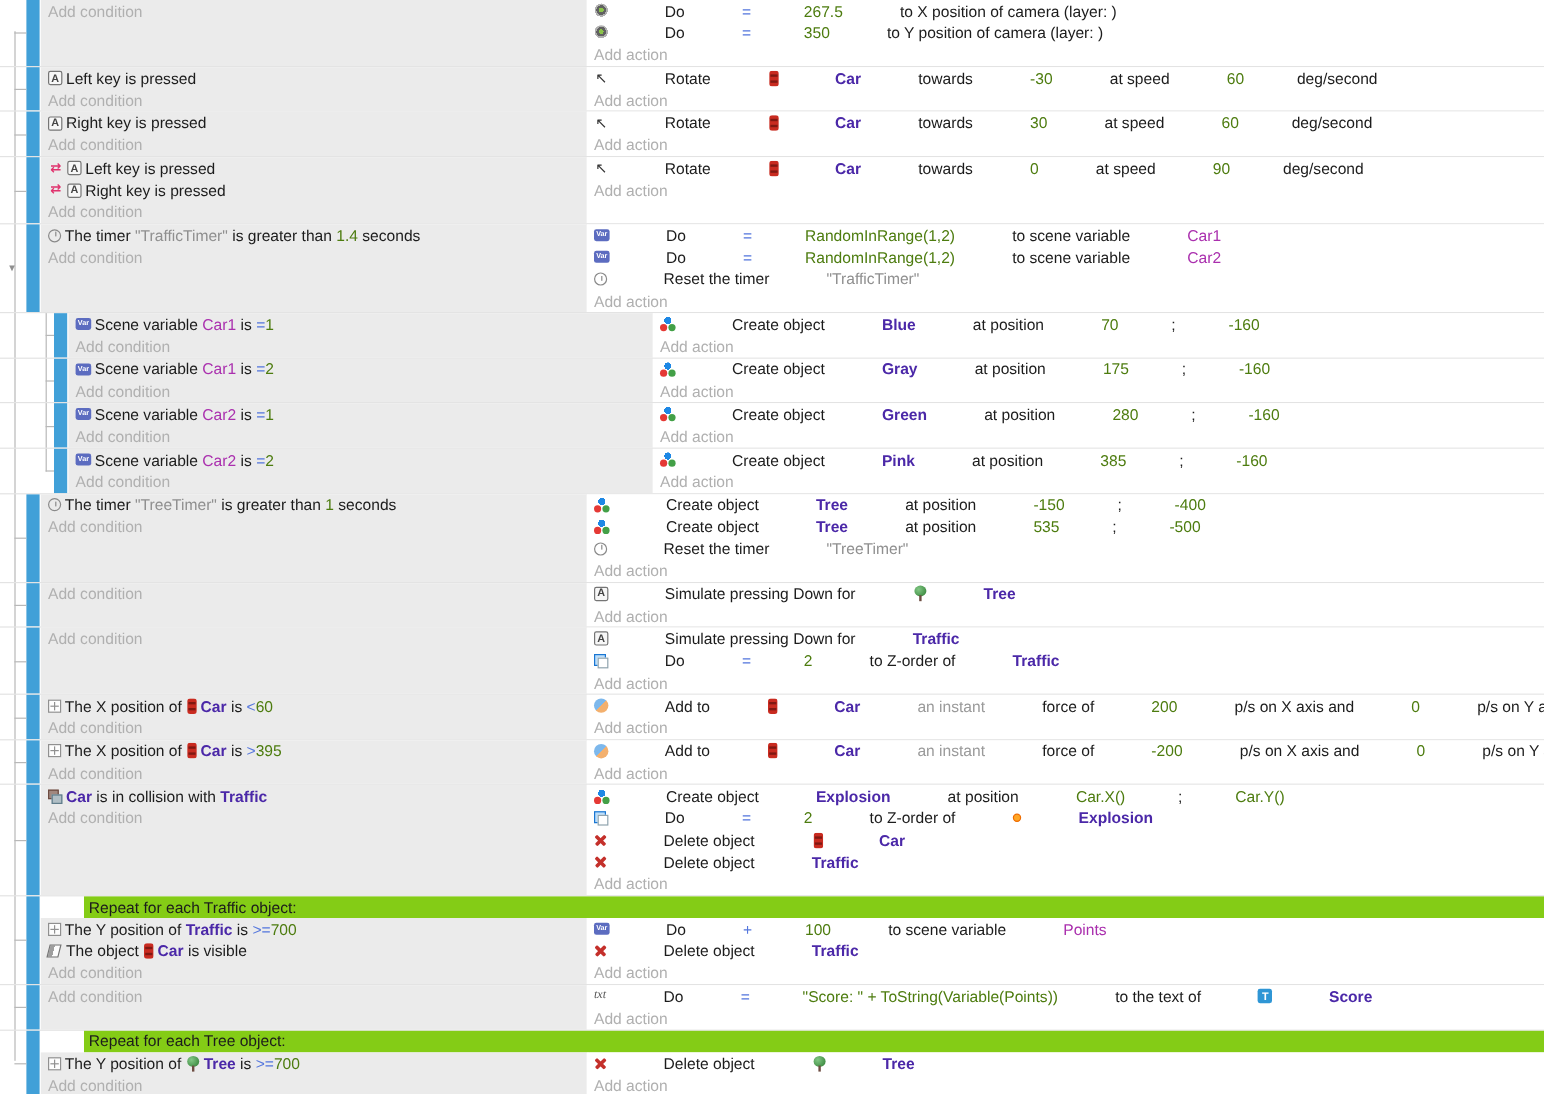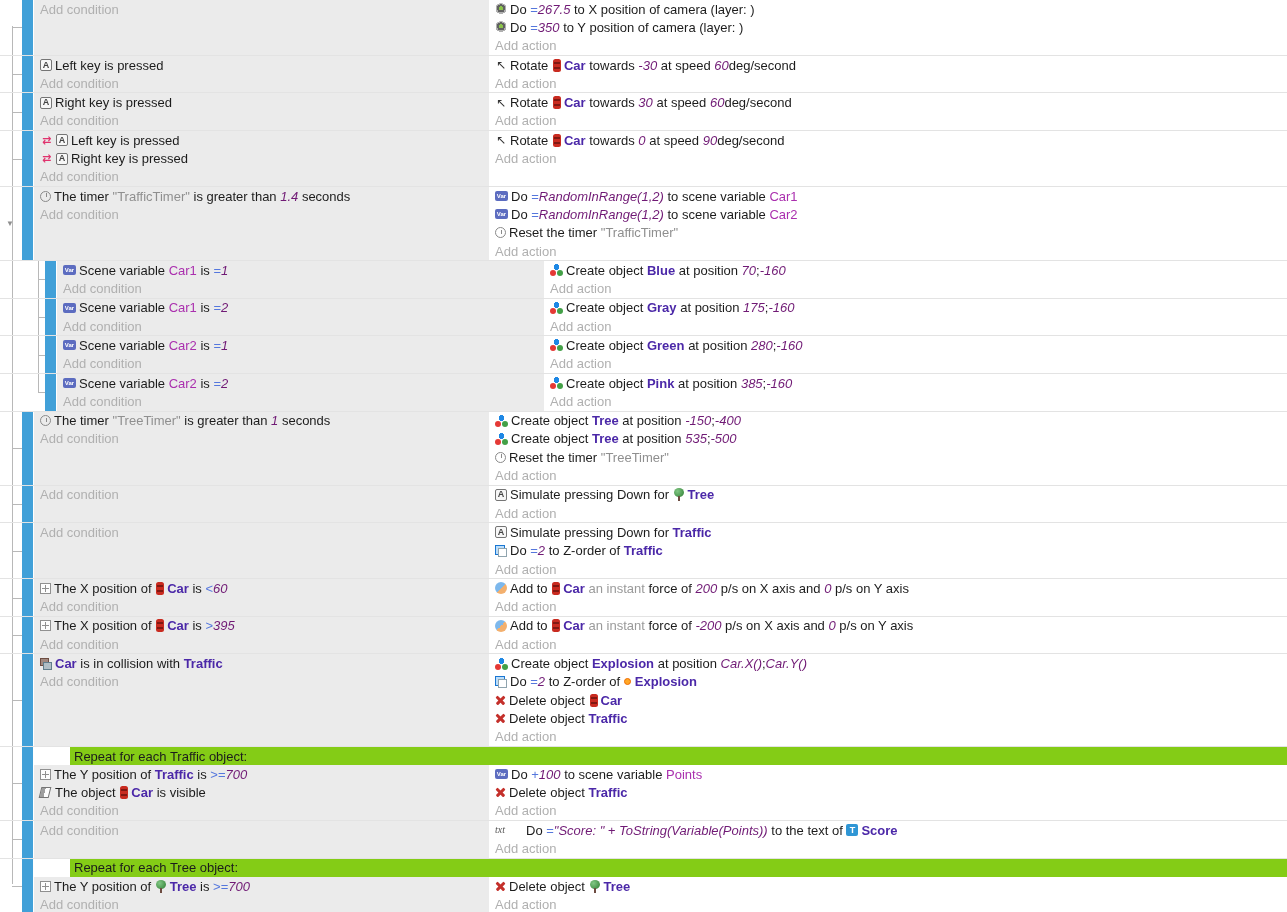--- a/index.html
+++ b/index.html
@@ -17,25 +17,25 @@
   .subgroup { position: relative; }
   .subgroup::before { content: ""; position: absolute; left: 38px; top: 0; bottom: 18px; border-left: 1px solid #b8b8b8; }
   .bar { width: 11px; flex: none; background: #41a0d8; margin-right: 1px; }
   .ebody { flex: 1; display: flex; flex-direction: column; min-width: 0; }
   .cells { display: flex; flex: 1; align-items: stretch; }
   .cond { width: 455px; flex: none; background: #ebebeb; }
   .lvl1 .cond { width: 487px; }
   .colgap { width: 2px; flex: none; background: #fff; }
   .act { flex: 1; min-width: 0; background: #fff; }
   .ln { height: 18.3px; display: flex; align-items: center; white-space: pre; padding-left: 6px; overflow: hidden; }
-  .act .ln { padding-left: 4px; }
+  .act .ln { padding-left: 4px; gap: 44px; }
   .ln.header { padding-left: 4px; background: #84cc16; margin-left: 36px; }
   .t-add { color: #b0b0b0; }
   .t-p { color: #1c1c1c; }
-  .t-v { color: #701a75; font-style: italic; }
+  .t-v { color: #4d7c0f; }
   .t-o { color: #5577dd; }
   .t-obj { color: #4b28a8; font-weight: bold; }
   .t-var { color: #aa2fae; }
   .t-q { color: #8f8f8f; }
   .t-m { color: #9a9a9a; }
 
   .ic { display: inline-flex; align-items: center; justify-content: center; flex: none; margin-right: 3px; font-style: normal; line-height: 1; }
   .camera-icon { width: 12px; height: 12px; border-radius: 50%;
     background: radial-gradient(circle at 50% 45%, #8bc34a 0 2px, #616161 2px 4px, #b0b0b0 4px 5.5px, rgba(0,0,0,0) 5.5px); }
   .keyboard-icon { width: 12px; height: 12px; border: 1px solid #757575; border-radius: 2px; background: #f7f7f7; color: #444; font-size: 9px; font-weight: bold; }
@@ -57,21 +57,21 @@
                 linear-gradient(#909090 0 0) center/1px 7px no-repeat, #fdfdfd; }
   .visible-icon { width: 10px; height: 11px; border: 1px solid #757575; transform: skewX(-14deg); margin-right: 5px;
     background: linear-gradient(to right, #9e9e9e 45%, #fdfdfd 45%); }
   .collision-icon { width: 12px; height: 12px; position: relative; }
   .collision-icon::before { content: ""; position: absolute; left: 0; top: 0; width: 7px; height: 6px; background: #a1887f; border: 1px solid #6d4c41; }
   .collision-icon::after { content: ""; position: absolute; right: 0; bottom: 0; width: 7px; height: 6px; background: #b0bec5; border: 1px solid #607d8b; }
   .delete-icon { width: 11px; height: 11px; position: relative; }
   .delete-icon::before, .delete-icon::after { content: ""; position: absolute; left: 0; top: 4.2px; width: 11px; height: 2.6px; background: #c4302b; border-radius: 1px; }
   .delete-icon::before { transform: rotate(45deg); }
   .delete-icon::after { transform: rotate(-45deg); }
-  .txt-icon { font-style: italic; font-size: 10px; color: #555; margin-right: 21px; font-family: "Liberation Serif", serif; }
+  .txt-icon { font-style: italic; font-size: 10px; color: #555; margin-right: 4px; font-family: "Liberation Serif", serif; }
   .text-object-icon { width: 12px; height: 12px; background: #2f96d5; color: #fff; border-radius: 2px; font-size: 9px; font-weight: bold; }
   .tree-icon { width: 12px; height: 13px; position: relative; }
   .tree-icon::before { content: ""; position: absolute; left: 1px; top: 0; width: 10px; height: 9px; border-radius: 50%;
     background: radial-gradient(circle at 35% 35%, #81c784, #2e7d32); }
   .tree-icon::after { content: ""; position: absolute; left: 5px; bottom: 0; width: 2px; height: 5px; background: #6d4c41; }
   .car-icon { width: 8px; height: 13px; border-radius: 2.5px; background-color: #c92b20;
     background-image: linear-gradient(#801812 0 0), linear-gradient(#801812 0 0);
     background-size: 6px 2px; background-position: 1px 3px, 1px 8px; background-repeat: no-repeat;
     margin: 0 3px 0 1px; }
   .explosion-icon { width: 7px; height: 7px; border-radius: 50%; background: #ffa726; border: 1px solid #ef6c00; margin-right: 4px; }

